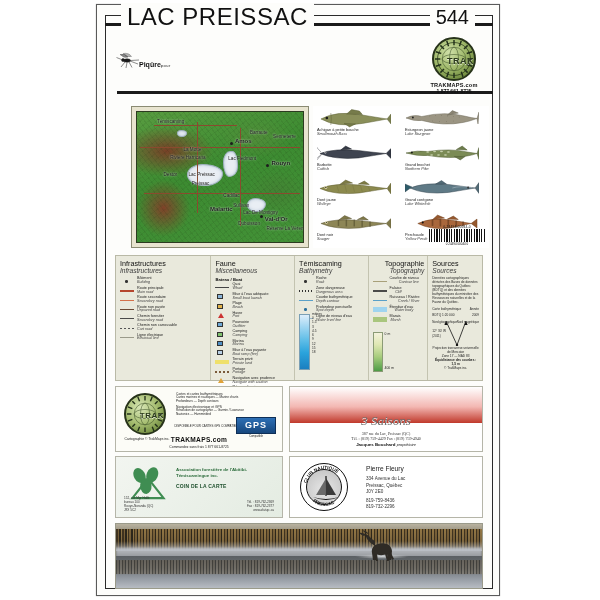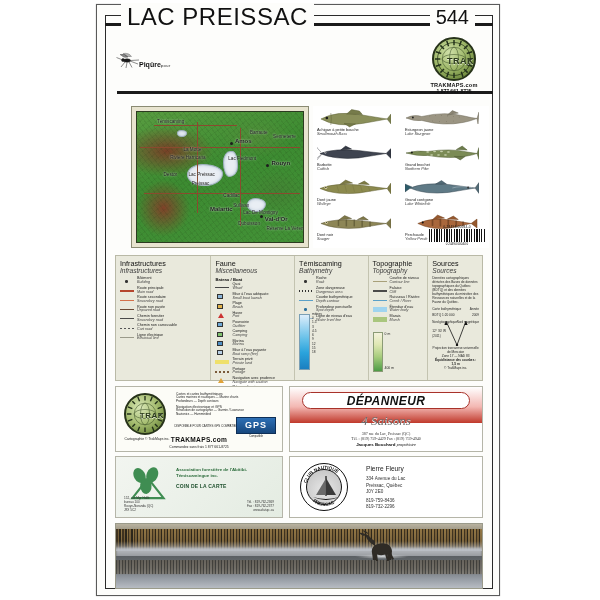--- a/index.html
+++ b/index.html
@@ -259,21 +259,21 @@
   .legend-col {
     position: relative;
     border-right: 1px solid #c3c3b0;
     padding: 4px 3px 2px 4px;
     height: 100%;
   }
   .legend-col:last-child { border-right: none; }
   .col-infra { width: 96px; }
   .col-divers { width: 84px; }
   .col-bathy  { width: 74px; }
-  .col-topo   { width: 60px; }
+  .col-topo   { width: 60px; text-align: right; }
   .col-src    { width: 54px; }
 
   .lg-title-fr {
     font-size: 7.2px; color: #111; line-height: 1.05;
   }
   .lg-title-en {
     font-size: 6.6px; color: #3b3b3b; font-style: italic;
     line-height: 1.05; margin-bottom: 3px;
   }
   .lg-sub {
@@ -1170,22 +1170,21 @@
 COMPATIBLE AVEC</div>
       <div class="gps-badge">GPS</div>
       <div class="gps-sub">Compatible</div>
 
       <div class="trak-web">TRAKMAPS.com</div>
       <div class="trak-phone">Commandez sans frais 1 877 661-8725</div>
     </div>
 
     <div class="ad ad-dep">
       <div class="dep-band"></div>
-      <div class="dep-title">DÉPANNEUR</div>
-      <div class="dep-sub">4 Saisons</div>
+      <div class="dep-sub">3 Saisons</div>
       <div class="dep-addr">
         <div>387 rue du Lac, Preissac (QC)</div>
         <div>Tél. : (819) 759-4429   Fax : (819) 759-4940</div>
       </div>
       <div class="dep-owner">
         <span>Jacques Bouchard</span>
         <span class="role">propriétaire</span>
       </div>
     </div>
 

